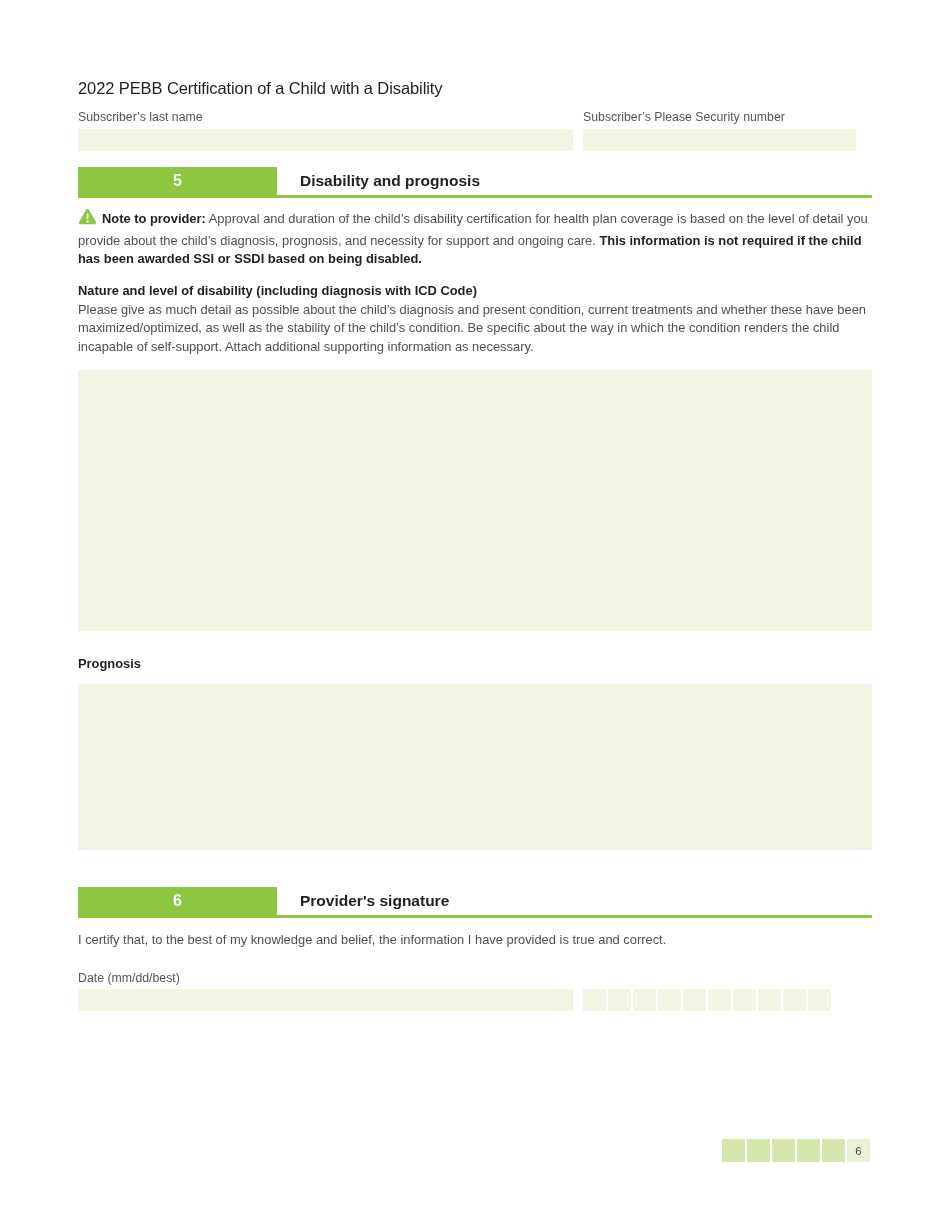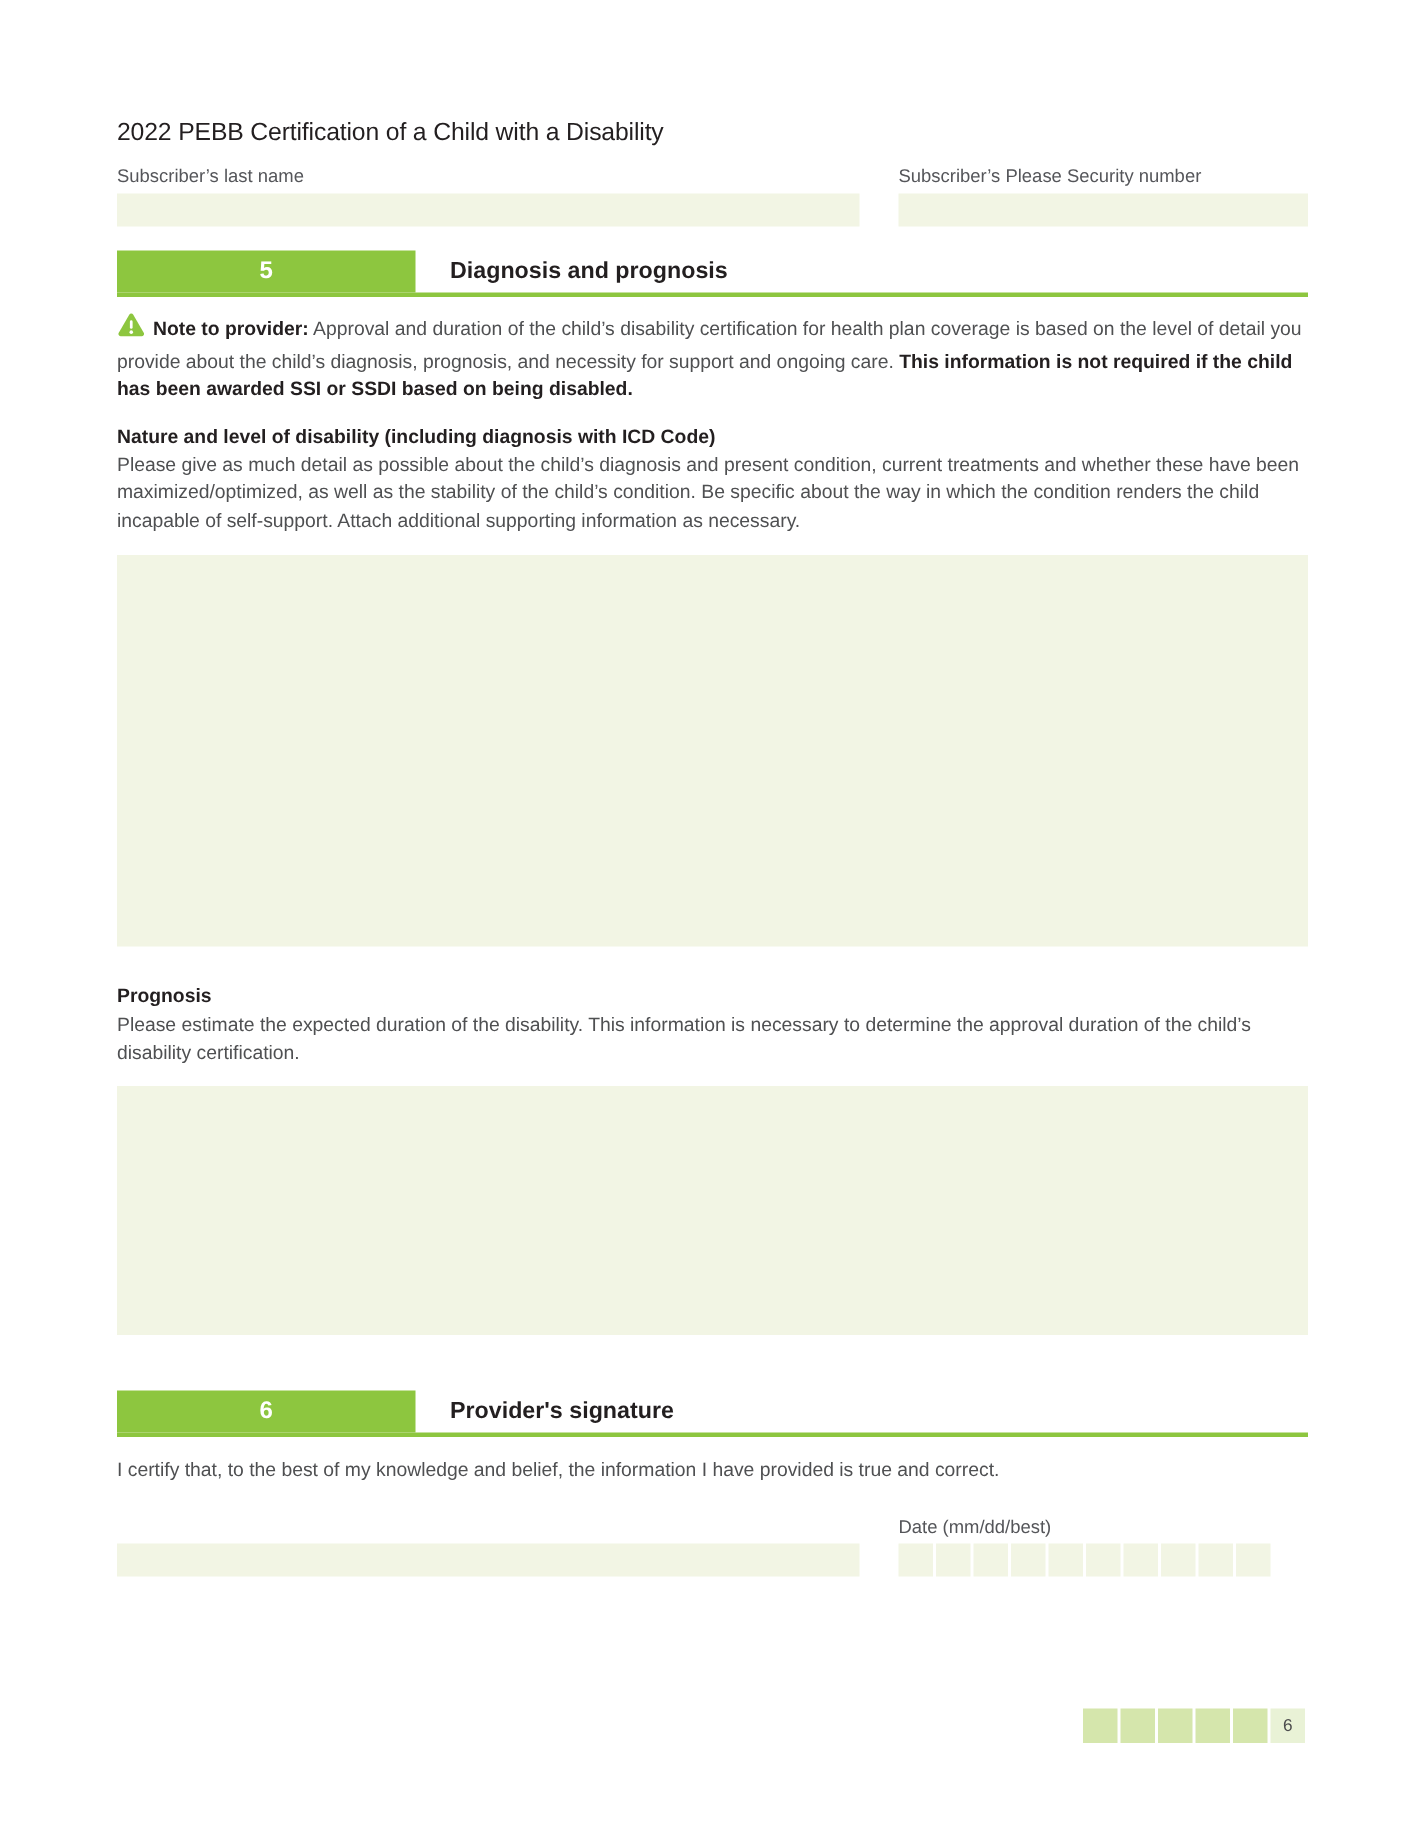--- a/index.html
+++ b/index.html
@@ -18,21 +18,21 @@
     color:var(--text-body);
   }
   .page{position:relative;width:950px;height:1230px;overflow:hidden;}
   .content{padding:0 78px;}
 
   .doc-title{
     margin-top:78px;font-size:16.5px;line-height:20px;
     font-weight:normal;color:var(--text-dark);letter-spacing:-0.1px;
   }
 
-  .two-col{display:flex;gap:26px;justify-content:flex-end;}
+  .two-col{display:flex;gap:10px;}
   .col-left{width:495px;}
   .col-right{width:273px;}
 
   .labels-row{margin-top:10px;font-size:12.3px;line-height:16px;color:#55565a;}
   .fields-row{margin-top:4px;}
   .input-box{height:22px;background:var(--field-green);}
 
   .section-header{
     margin-top:16px;height:31px;display:flex;align-items:stretch;
     border-bottom:3px solid var(--accent-green);
@@ -89,36 +89,35 @@
       <div class="col-left">Subscriber’s last name</div>
       <div class="col-right">Subscriber’s Please Security number</div>
     </div>
     <div class="two-col fields-row">
       <div class="col-left input-box"></div>
       <div class="col-right input-box"></div>
     </div>
 
     <div class="section-header">
       <div class="section-num">5</div>
-      <div class="section-title">Diagnosis and prognosis</div>
+      <div class="section-title">Disability and prognosis</div>
     </div>
 
     <p class="note"><span class="warn-icon"><svg width="19" height="18" viewBox="0 0 24 22">
             <path d="M10.3 1.9 a2 2 0 0 1 3.4 0 l8.8 15.2 a2 2 0 0 1 -1.7 3 H3.2 a2 2 0 0 1 -1.7 -3 Z" fill="#8dc63f"></path>
             <rect x="10.85" y="6.6" width="2.3" height="7.2" rx="1.15" fill="#ffffff"></rect>
             <circle cx="12" cy="16.6" r="1.5" fill="#ffffff"></circle>
           </svg></span><b>Note to provider:</b><span> Approval and duration of the child’s disability certification for health plan coverage is based on the level of detail you provide about the child’s diagnosis, prognosis, and necessity for support and ongoing care. </span><b>This information is not required if the child has been awarded SSI or SSDI based on being disabled.</b></p>
 
     <div class="sub-heading">Nature and level of disability (including diagnosis with ICD Code)</div>
     <p class="para">Please give as much detail as possible about the child’s diagnosis and present condition, current treatments and whether these have been maximized/optimized, as well as the stability of the child’s condition. Be specific about the way in which the condition renders the child incapable of self-support. Attach additional supporting information as necessary.</p>
 
     <div class="textarea-box ta-nature"></div>
 
     <div class="sub-heading prognosis">Prognosis</div>
-    <p class="para">Please estimate the expected duration of the disability. This information is necessary to determine the approval duration of the child’s disability certification.</p>
 
     <div class="textarea-box ta-prognosis"></div>
 
     <div class="section-header sec6">
       <div class="section-num">6</div>
       <div class="section-title">Provider's signature</div>
     </div>
 
     <p class="certify">I certify that, to the best of my knowledge and belief, the information I have provided is true and correct.</p>
 

